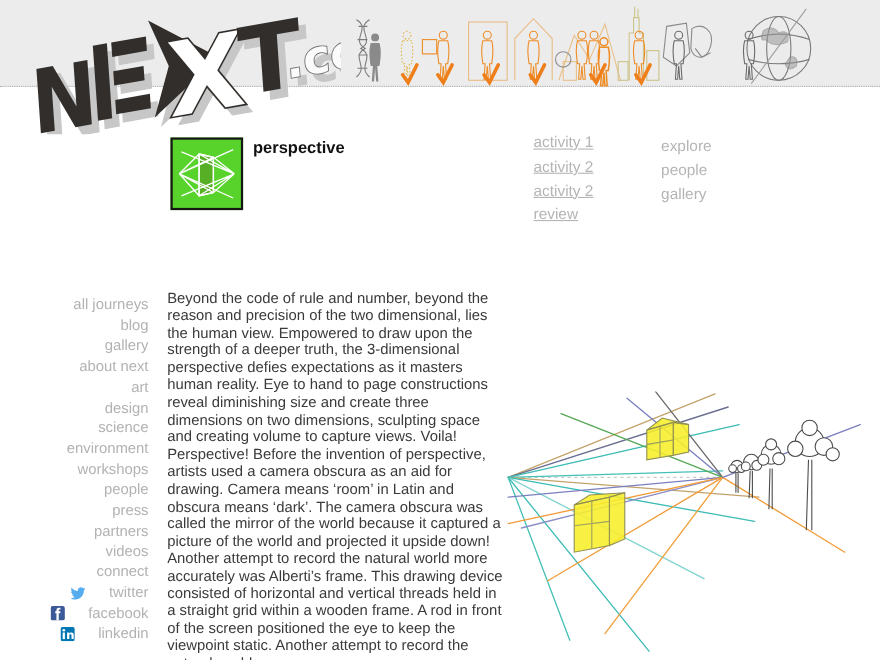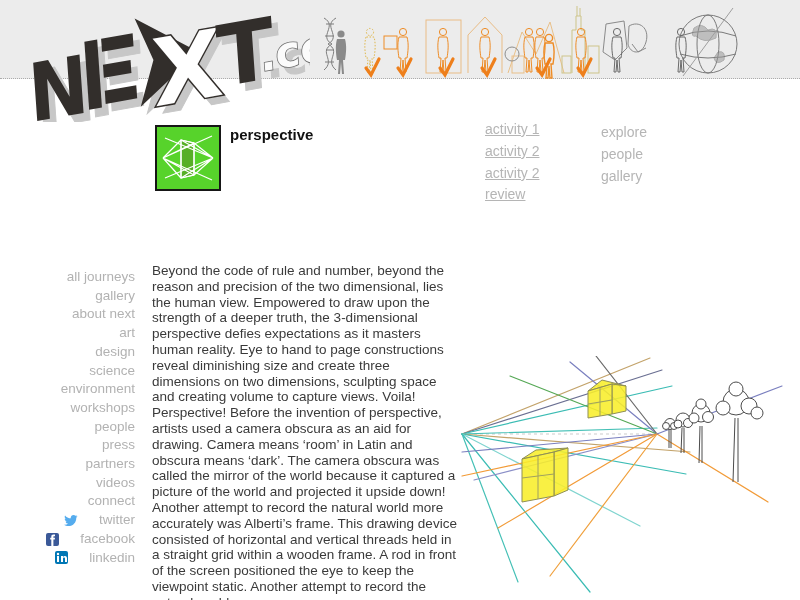--- a/index.html
+++ b/index.html
@@ -158,20 +158,21 @@
     <div>review</div>
   </div>
   <div class="nav-col nav-sections">
     <div>explore</div>
     <div>people</div>
     <div>gallery</div>
   </div>
 
   <div class="sidebar">
     <div class="sb-item">all journeys</div>
+    <div class="sb-item">blog</div>
     <div class="sb-item">gallery</div>
     <div class="sb-item">about next</div>
     <div class="sb-item">art</div>
     <div class="sb-item">design</div>
     <div class="sb-item">science</div>
     <div class="sb-item">environment</div>
     <div class="sb-item">workshops</div>
     <div class="sb-item">people</div>
     <div class="sb-item">press</div>
     <div class="sb-item">partners</div>

